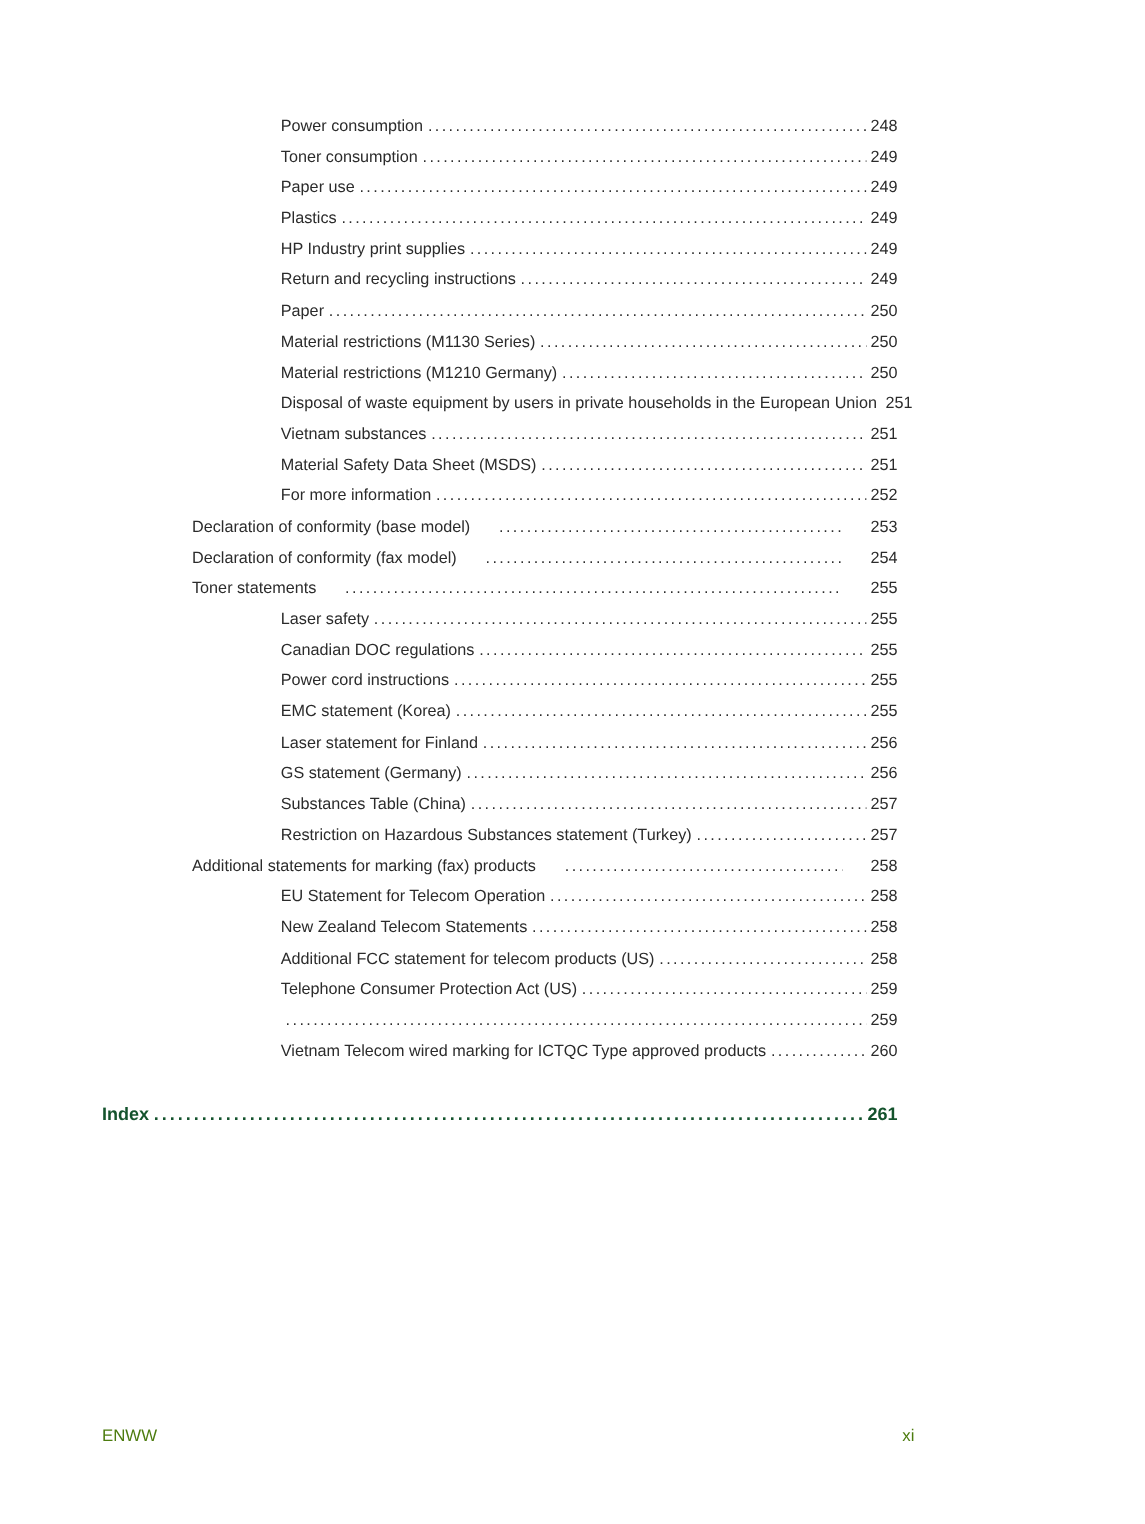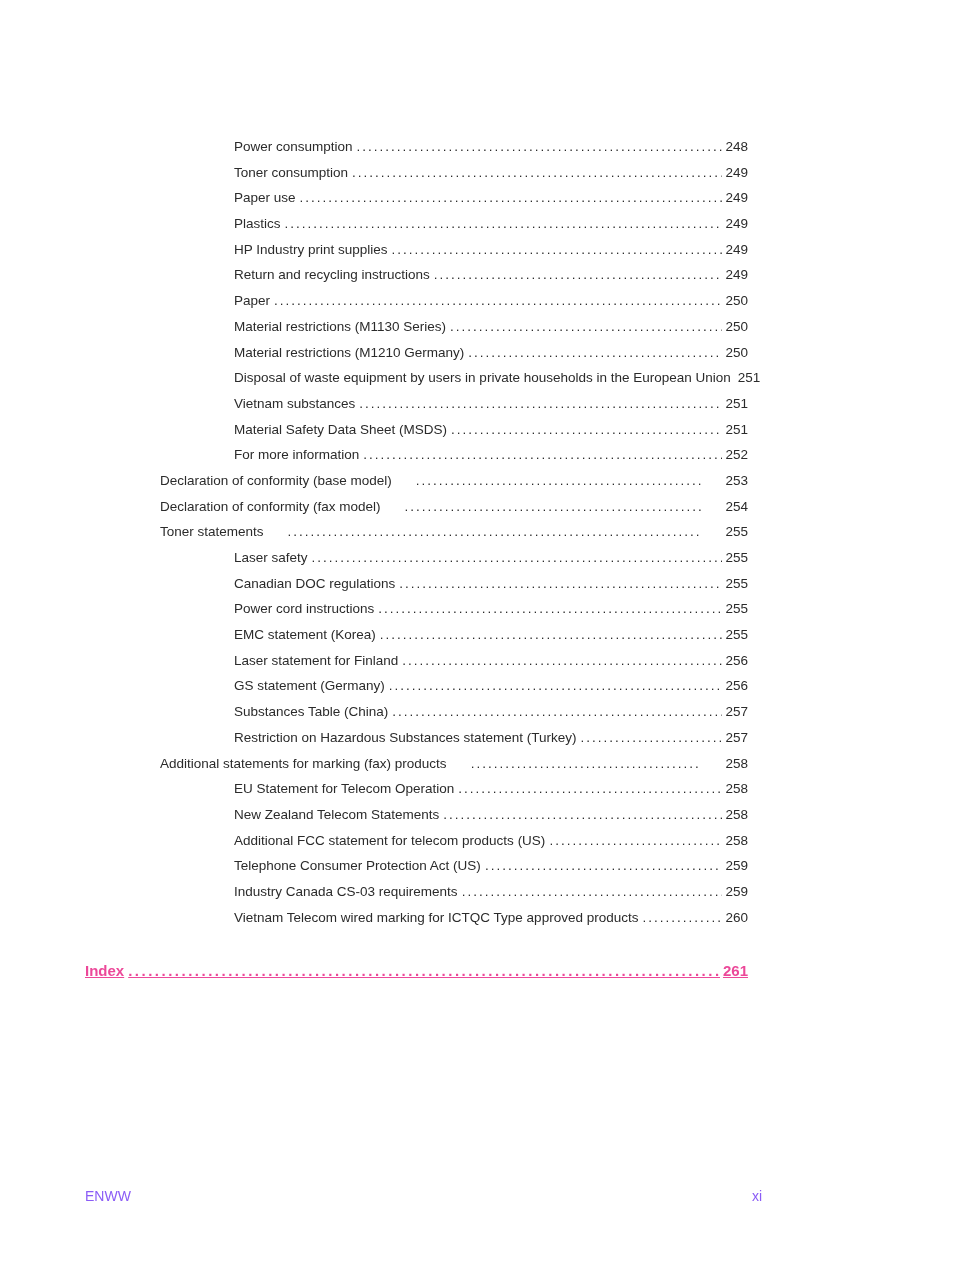--- a/index.html
+++ b/index.html
@@ -40,44 +40,42 @@
     white-space: nowrap;
     margin: 0 3px 0 4px;
     letter-spacing: 2px;
   }
   .toc-row .dots::after {
     content: "........................................................................................................................................................................................................................................................";
   }
   .toc-row .pagenum {
     flex: 0 0 auto;
     white-space: nowrap;
-    margin-top: 42px;
   }
   .level-1 { padding-left: 75px; gap: 20px; }
   .level-2 { padding-left: 149px; }
   .index-row {
     margin-top: 28px;
     font-weight: bold;
     font-size: 15px;
-    color: #ec4899;
+    color: #14532d;
     height: 26px;
     line-height: 26px;
-    text-decoration: underline;
   }
   .index-row .dots { letter-spacing: 2.5px; }
   .footer {
     position: absolute;
     top: 1188px;
     left: 85px;
     right: 59px;
     display: flex;
     justify-content: space-between;
     align-items: baseline;
     font-size: 14px;
-    color: #8b5cf6;
+    color: #4d7c0f;
   }
 </style>
 </head>
 <body>
 
 <div class="page">
 
   <div class="toc">
     <div id="toc-rows">
         <div class="toc-row level-2">
@@ -219,21 +217,20 @@
           <span class="title">Additional FCC statement for telecom products (US)</span>
           <span class="dots"></span>
           <span class="pagenum">258</span>
         </div>
         <div class="toc-row level-2">
           <span class="title">Telephone Consumer Protection Act (US)</span>
           <span class="dots"></span>
           <span class="pagenum">259</span>
         </div>
         <div class="toc-row level-2">
-          <span class="title">Industry Canada CS-03 requirements</span>
           <span class="dots"></span>
           <span class="pagenum">259</span>
         </div>
         <div class="toc-row level-2">
           <span class="title">Vietnam Telecom wired marking for ICTQC Type approved products</span>
           <span class="dots"></span>
           <span class="pagenum">260</span>
         </div>
       </div>
 

